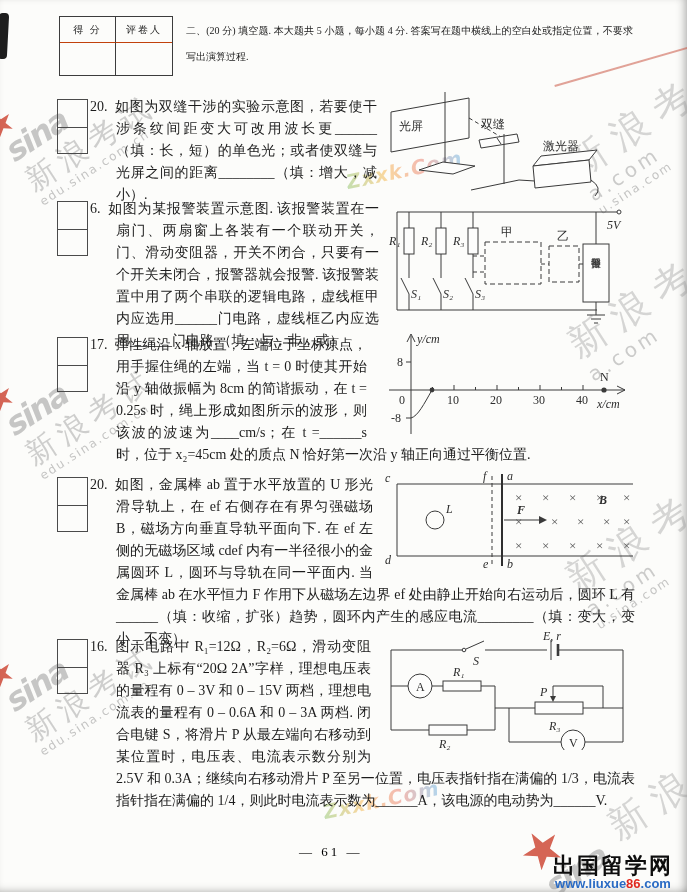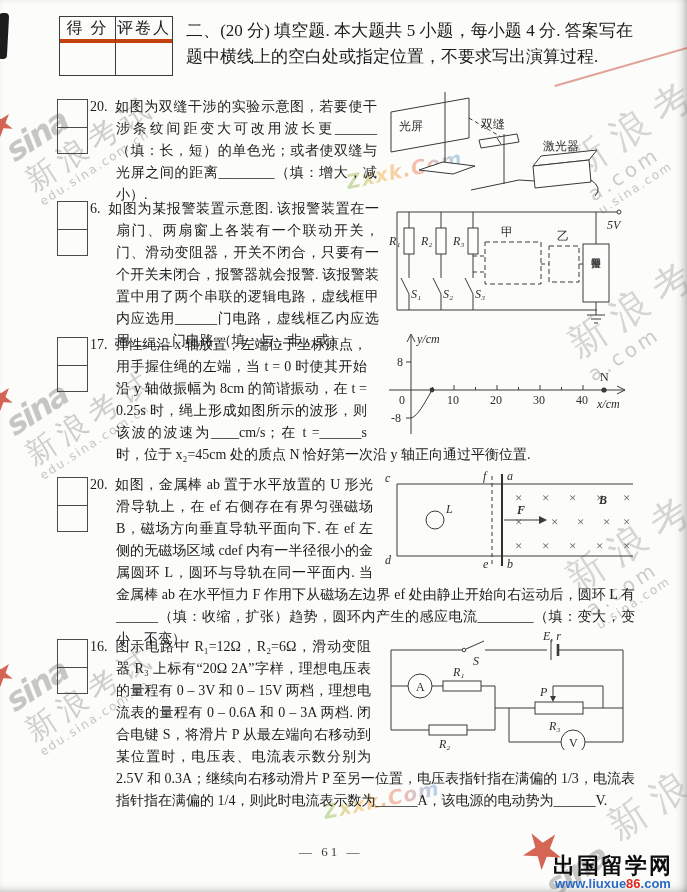--- a/index.html
+++ b/index.html
@@ -4,25 +4,25 @@
 <style>
   html,body{margin:0;padding:0;background:#9a9a9a;}
   #page{
     position:relative;width:687px;height:892px;margin:0 auto;
     background:#fcfcfa;overflow:hidden;
     box-shadow:inset -7px 0 10px -5px rgba(0,0,0,.30), inset 0 -6px 9px -5px rgba(0,0,0,.22);
     font-family:"Liberation Serif",serif;color:#1c1c1c;
   }
   
   .score-table{position:absolute;left:59px;top:16px;width:112px;height:58px;border:1.5px solid #3c3c3c;display:grid;grid-template-columns:1fr 1fr;grid-template-rows:26px 1fr;}
-  .score-table .hcell{border-bottom:4px solid #c2410c;font-size:16px;display:flex;align-items:center;justify-content:center;letter-spacing:2px;}
+  .score-table .hcell{border-bottom:1px solid #c2410c;font-size:10px;display:flex;align-items:center;justify-content:center;letter-spacing:2px;}
   .score-table .hcell.first{border-right:1px solid #3c3c3c;}
   .score-table .ecell.first{border-right:1px solid #3c3c3c;}
   
-  .section-header{position:absolute;left:186px;top:18px;width:447px;font-size:17px;line-height:26px;text-align:justify;}
+  .section-header{position:absolute;left:186px;top:18px;width:447px;font-size:10px;line-height:26px;text-align:justify;}
   
   .q-block{position:absolute;left:57px;width:578px;}
   #q10{top:96px}#q11{top:198px}#q12{top:334px}#q13{top:474px}#q14{top:636px}
   .score-box{position:absolute;left:0;top:3px;width:29px;height:53px;border:1.2px solid #4a4a4a;}
   .score-box .half{height:50%;box-sizing:border-box;}
   .score-box .half.bottom{border-top:1px solid #4a4a4a;}
   .q-content{margin-left:33px;}
   .q-content::after{content:"";display:block;clear:both;}
   .q-fig{float:right;margin-left:6px;margin-top:-6px;}
   #q11 .q-fig{margin-top:0}
@@ -30,21 +30,21 @@
   .q-num{padding-right:7px;}
   
   svg{display:block;}
   svg text{font-family:"Liberation Serif",serif;fill:#2d2d2d;}
   .dstroke{stroke:#3a3a3a;stroke-width:1;fill:none;}
   .dfill{fill:#fdfdfc;stroke:#3a3a3a;stroke-width:1;}
   .lab{font-size:12px;}
   .labi{font-size:12px;font-style:italic;}
   .cross{font-size:13px;fill:#555;}
   
-  .page-number{position:absolute;left:299px;top:844px;font-size:13px;letter-spacing:3px;color:#404040;}
+  .page-number{position:absolute;left:299px;top:844px;font-size:13px;letter-spacing:3px;color:#000000;}
   .branding{position:absolute;right:14px;top:845px;text-align:center;font-family:"Liberation Sans",sans-serif;line-height:1.05;margin-top:9px;}
   .brand-name{font-size:22px;font-weight:bold;color:#0d0d0d;letter-spacing:2px;}
   .brand-url{font-size:13px;font-weight:bold;color:#2a6bc4;}
   .brand-url .red{color:#e0281e;}
   
   .wm{position:absolute;transform:rotate(-33deg);transform-origin:left top;pointer-events:none;line-height:1.15;}
   .wm-flame{width:26px;height:26px;background:rgba(201,58,38,.78);margin-left:-4px;margin-bottom:-2px;
     clip-path:polygon(50% 0%,61% 35%,98% 35%,68% 57%,79% 91%,50% 70%,21% 91%,32% 57%,2% 35%,39% 35%);}
   .wm-flame.big{width:40px;height:40px;}
   .wm-script{font-family:"DejaVu Sans",sans-serif;font-style:italic;font-weight:800;font-size:32px;color:rgba(125,125,125,.42);letter-spacing:-2px;}

